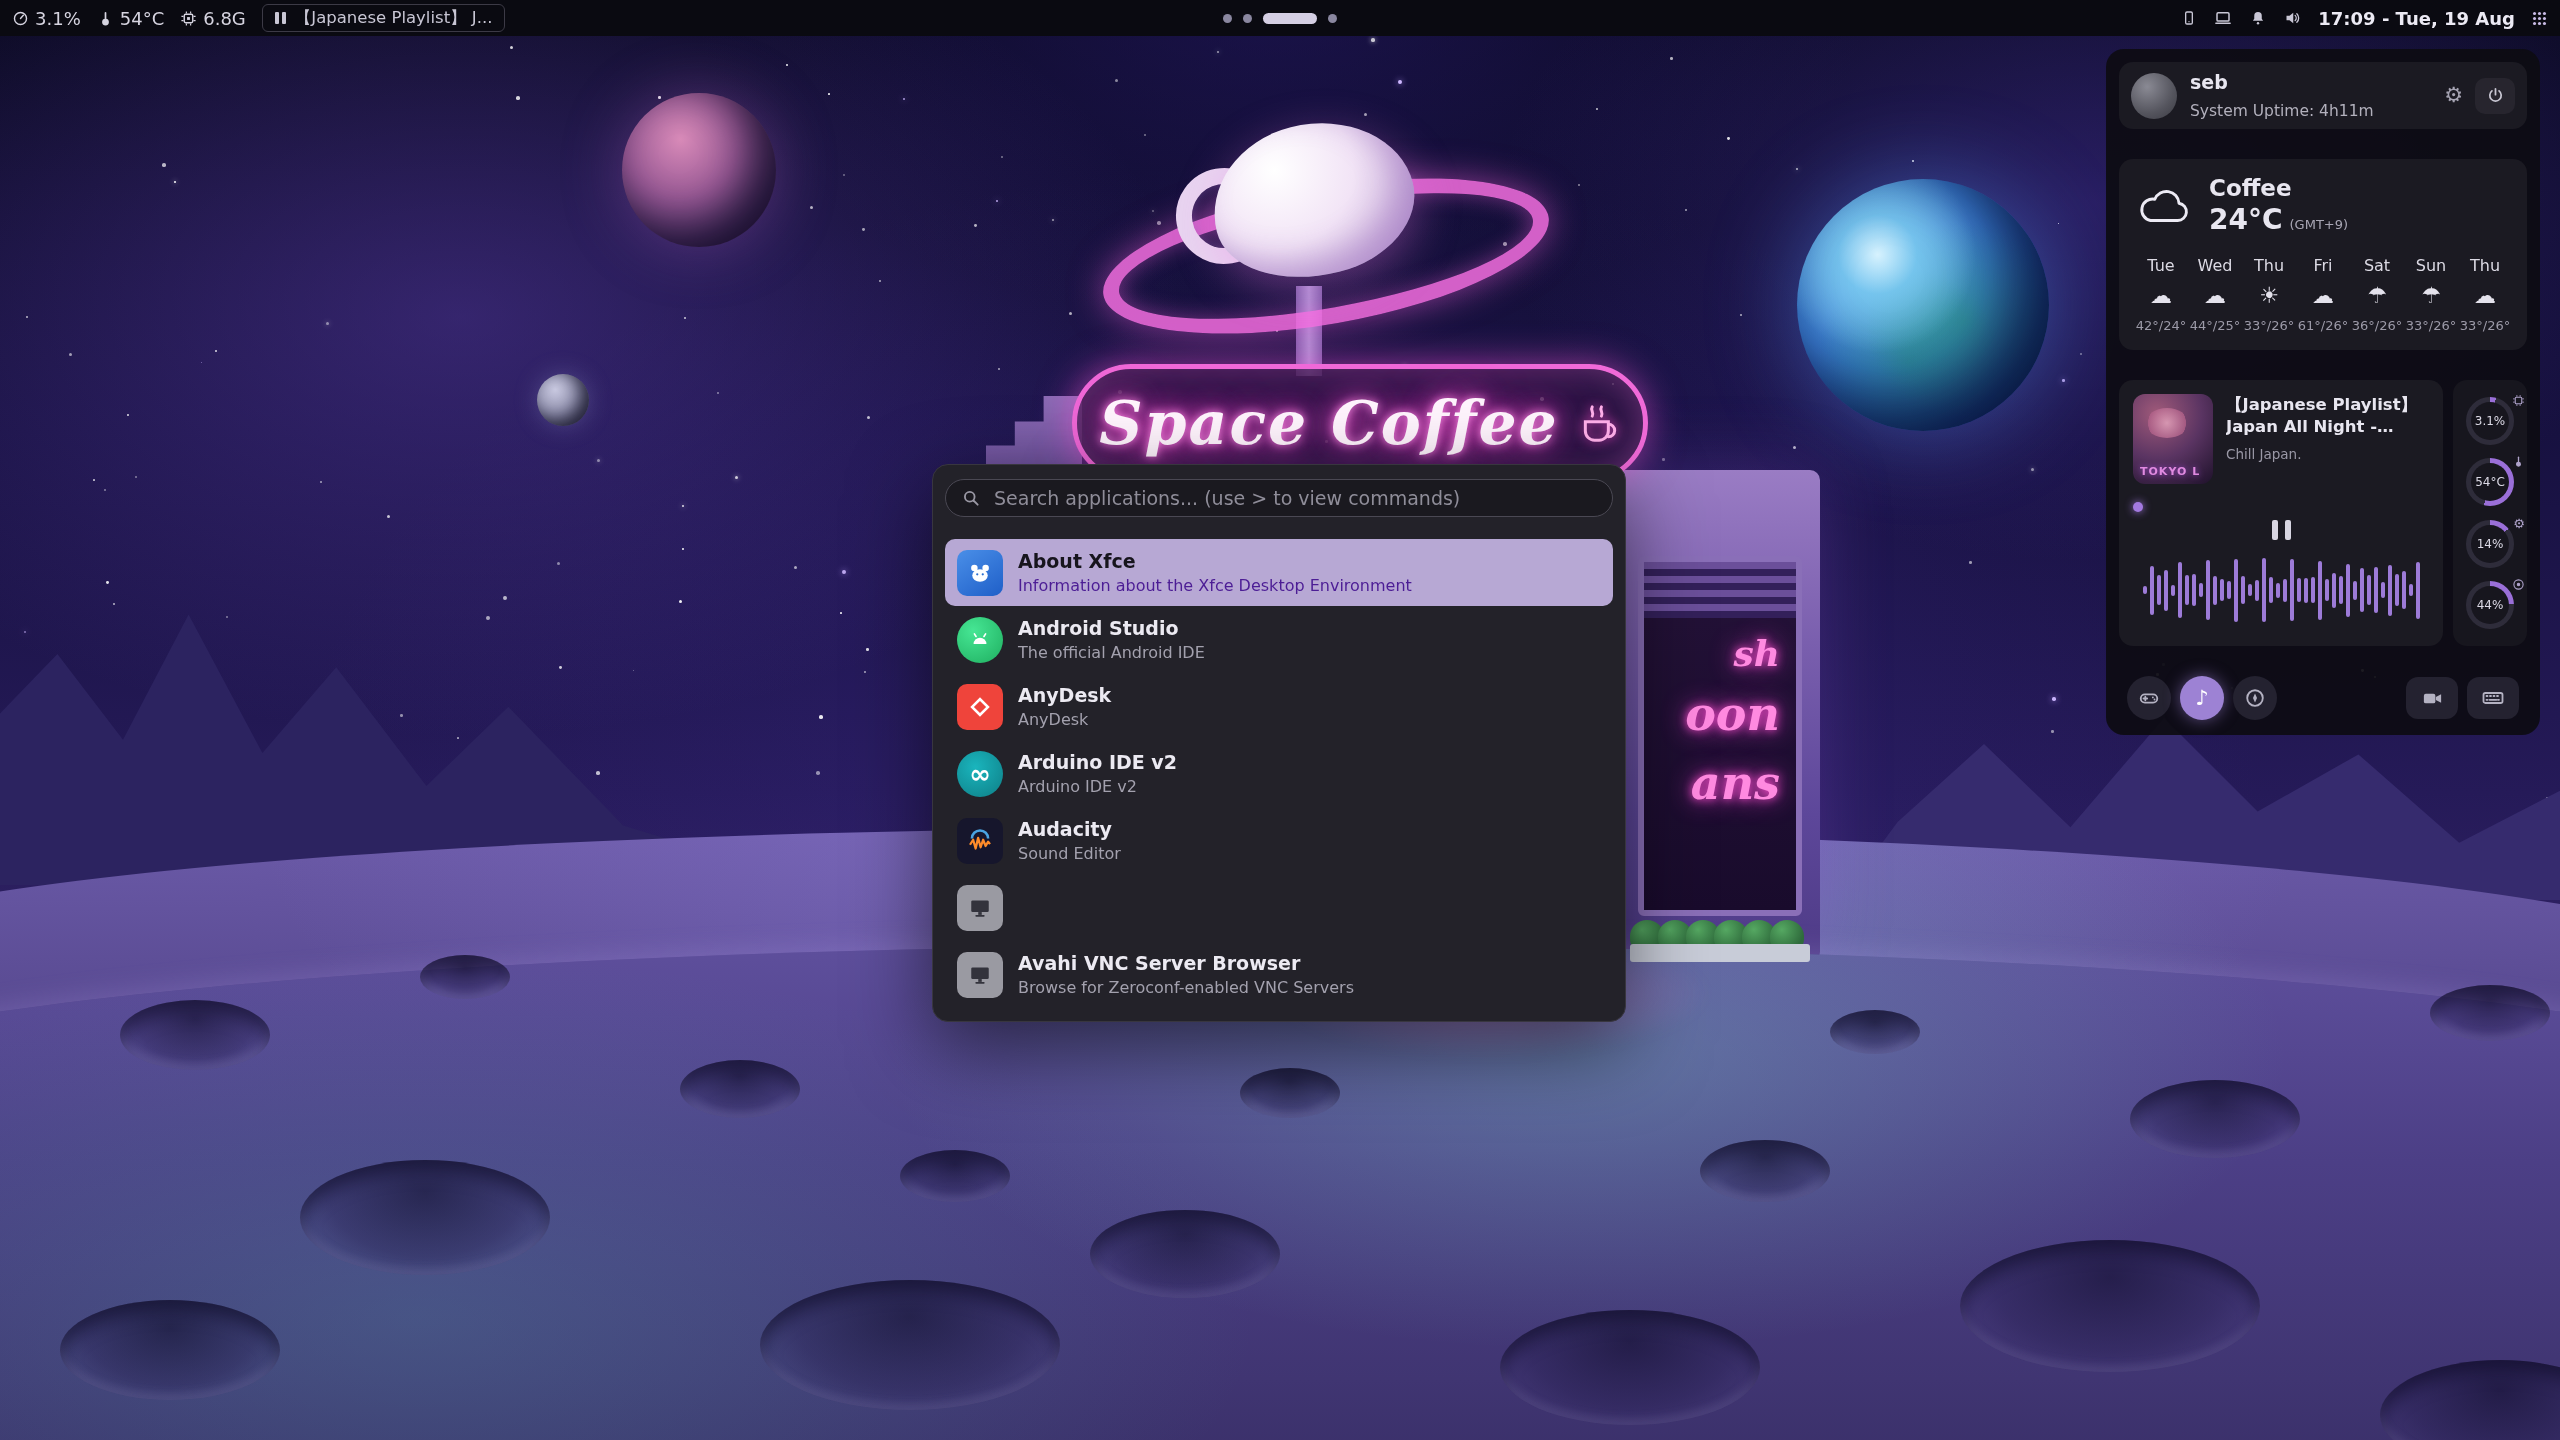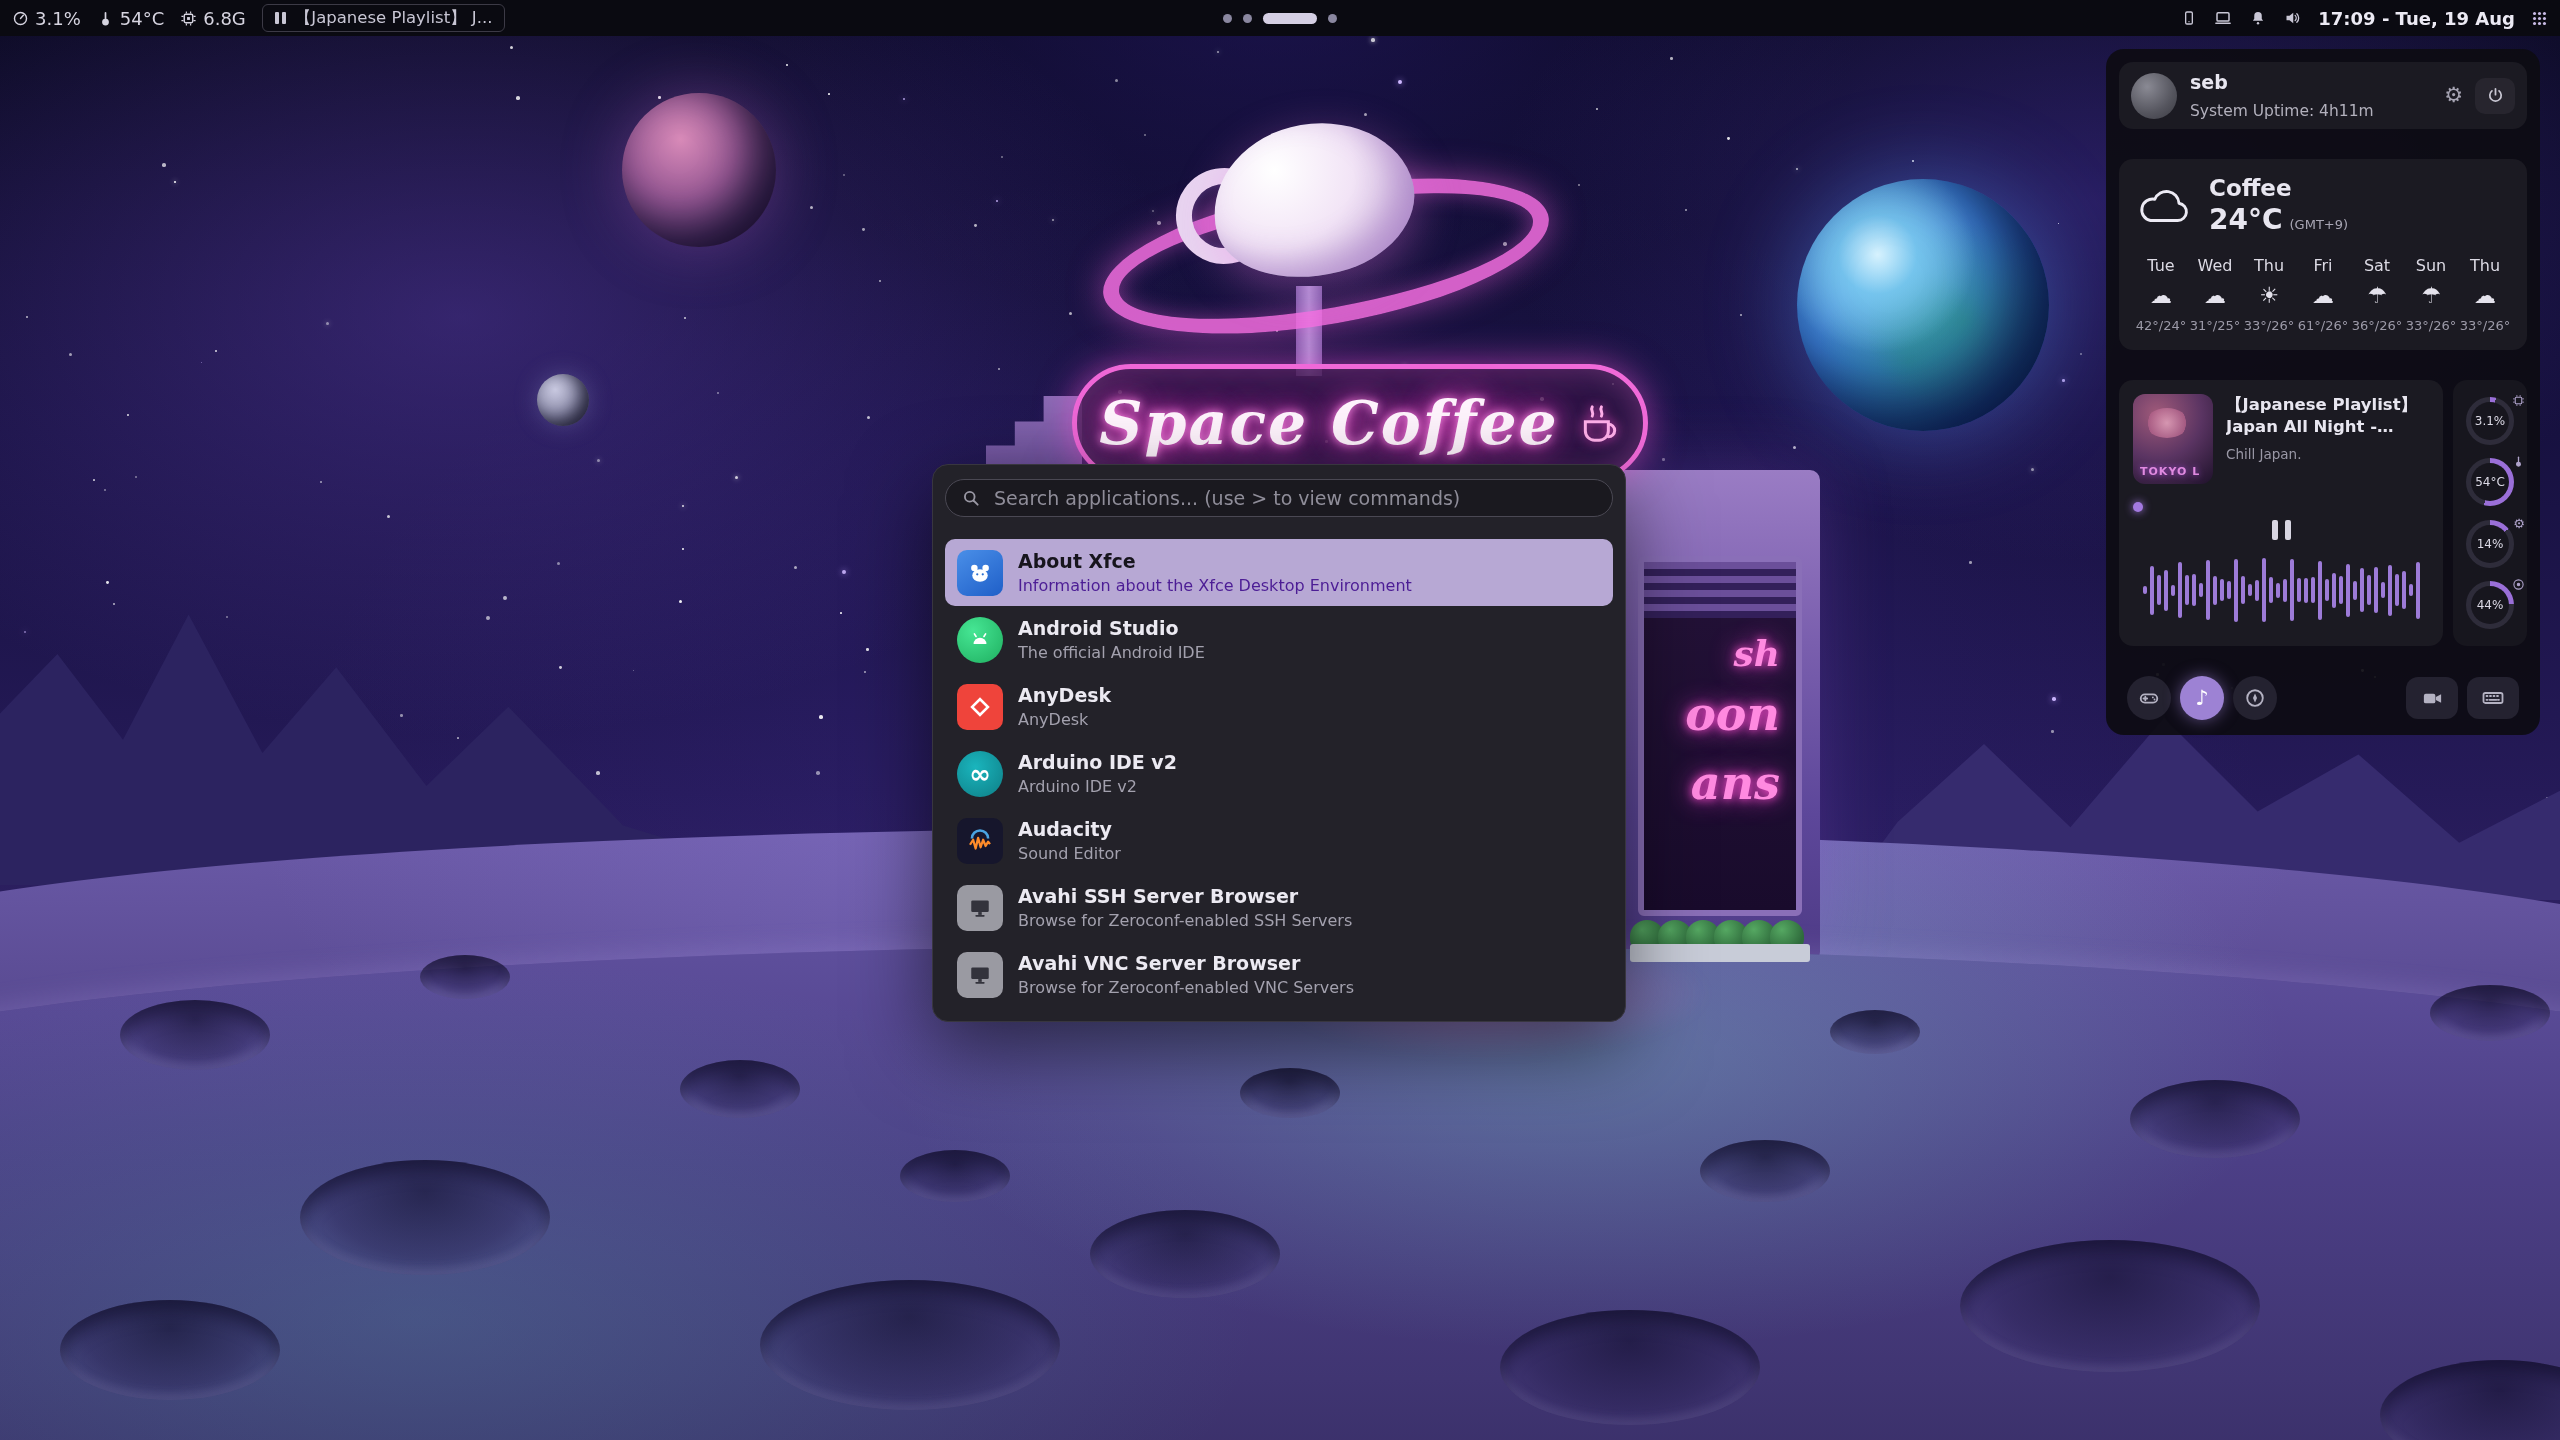--- a/index.html
+++ b/index.html
@@ -595,24 +595,20 @@
       </div>
 
       <div class="row">
         <span class="tile tile-avahi">
           <svg width="28" height="28" viewBox="0 0 24 24" fill="#33333c">
               <rect x="4.5" y="5.5" width="15" height="10" rx="1.2"></rect>
               <rect x="10.5" y="15.5" width="3" height="2.4"></rect>
               <rect x="8" y="17.9" width="8" height="1.6" rx="0.8"></rect>
             </svg>
         </span>
-        <span class="row-text">
-          <span class="row-name">Avahi SSH Server Browser</span>
-          <span class="row-desc">Browse for Zeroconf-enabled SSH Servers</span>
-        </span>
       </div>
 
       <div class="row">
         <span class="tile tile-avahi">
           <svg width="28" height="28" viewBox="0 0 24 24" fill="#33333c">
               <rect x="4.5" y="5.5" width="15" height="10" rx="1.2"></rect>
               <rect x="10.5" y="15.5" width="3" height="2.4"></rect>
               <rect x="8" y="17.9" width="8" height="1.6" rx="0.8"></rect>
             </svg>
         </span>
@@ -659,21 +655,21 @@
       </div>
       <div class="forecast">
         <span class="fc-col">
           <span class="fc-day">Tue</span>
           <span class="fc-icon">☁</span>
           <span class="fc-temps">42°/24°</span>
         </span>
         <span class="fc-col">
           <span class="fc-day">Wed</span>
           <span class="fc-icon">☁</span>
-          <span class="fc-temps">31°/25°</span>
+          <span class="fc-temps">44°/25°</span>
         </span>
         <span class="fc-col">
           <span class="fc-day">Thu</span>
           <span class="fc-icon">☀</span>
           <span class="fc-temps">33°/26°</span>
         </span>
         <span class="fc-col">
           <span class="fc-day">Fri</span>
           <span class="fc-icon">☁</span>
           <span class="fc-temps">61°/26°</span>

